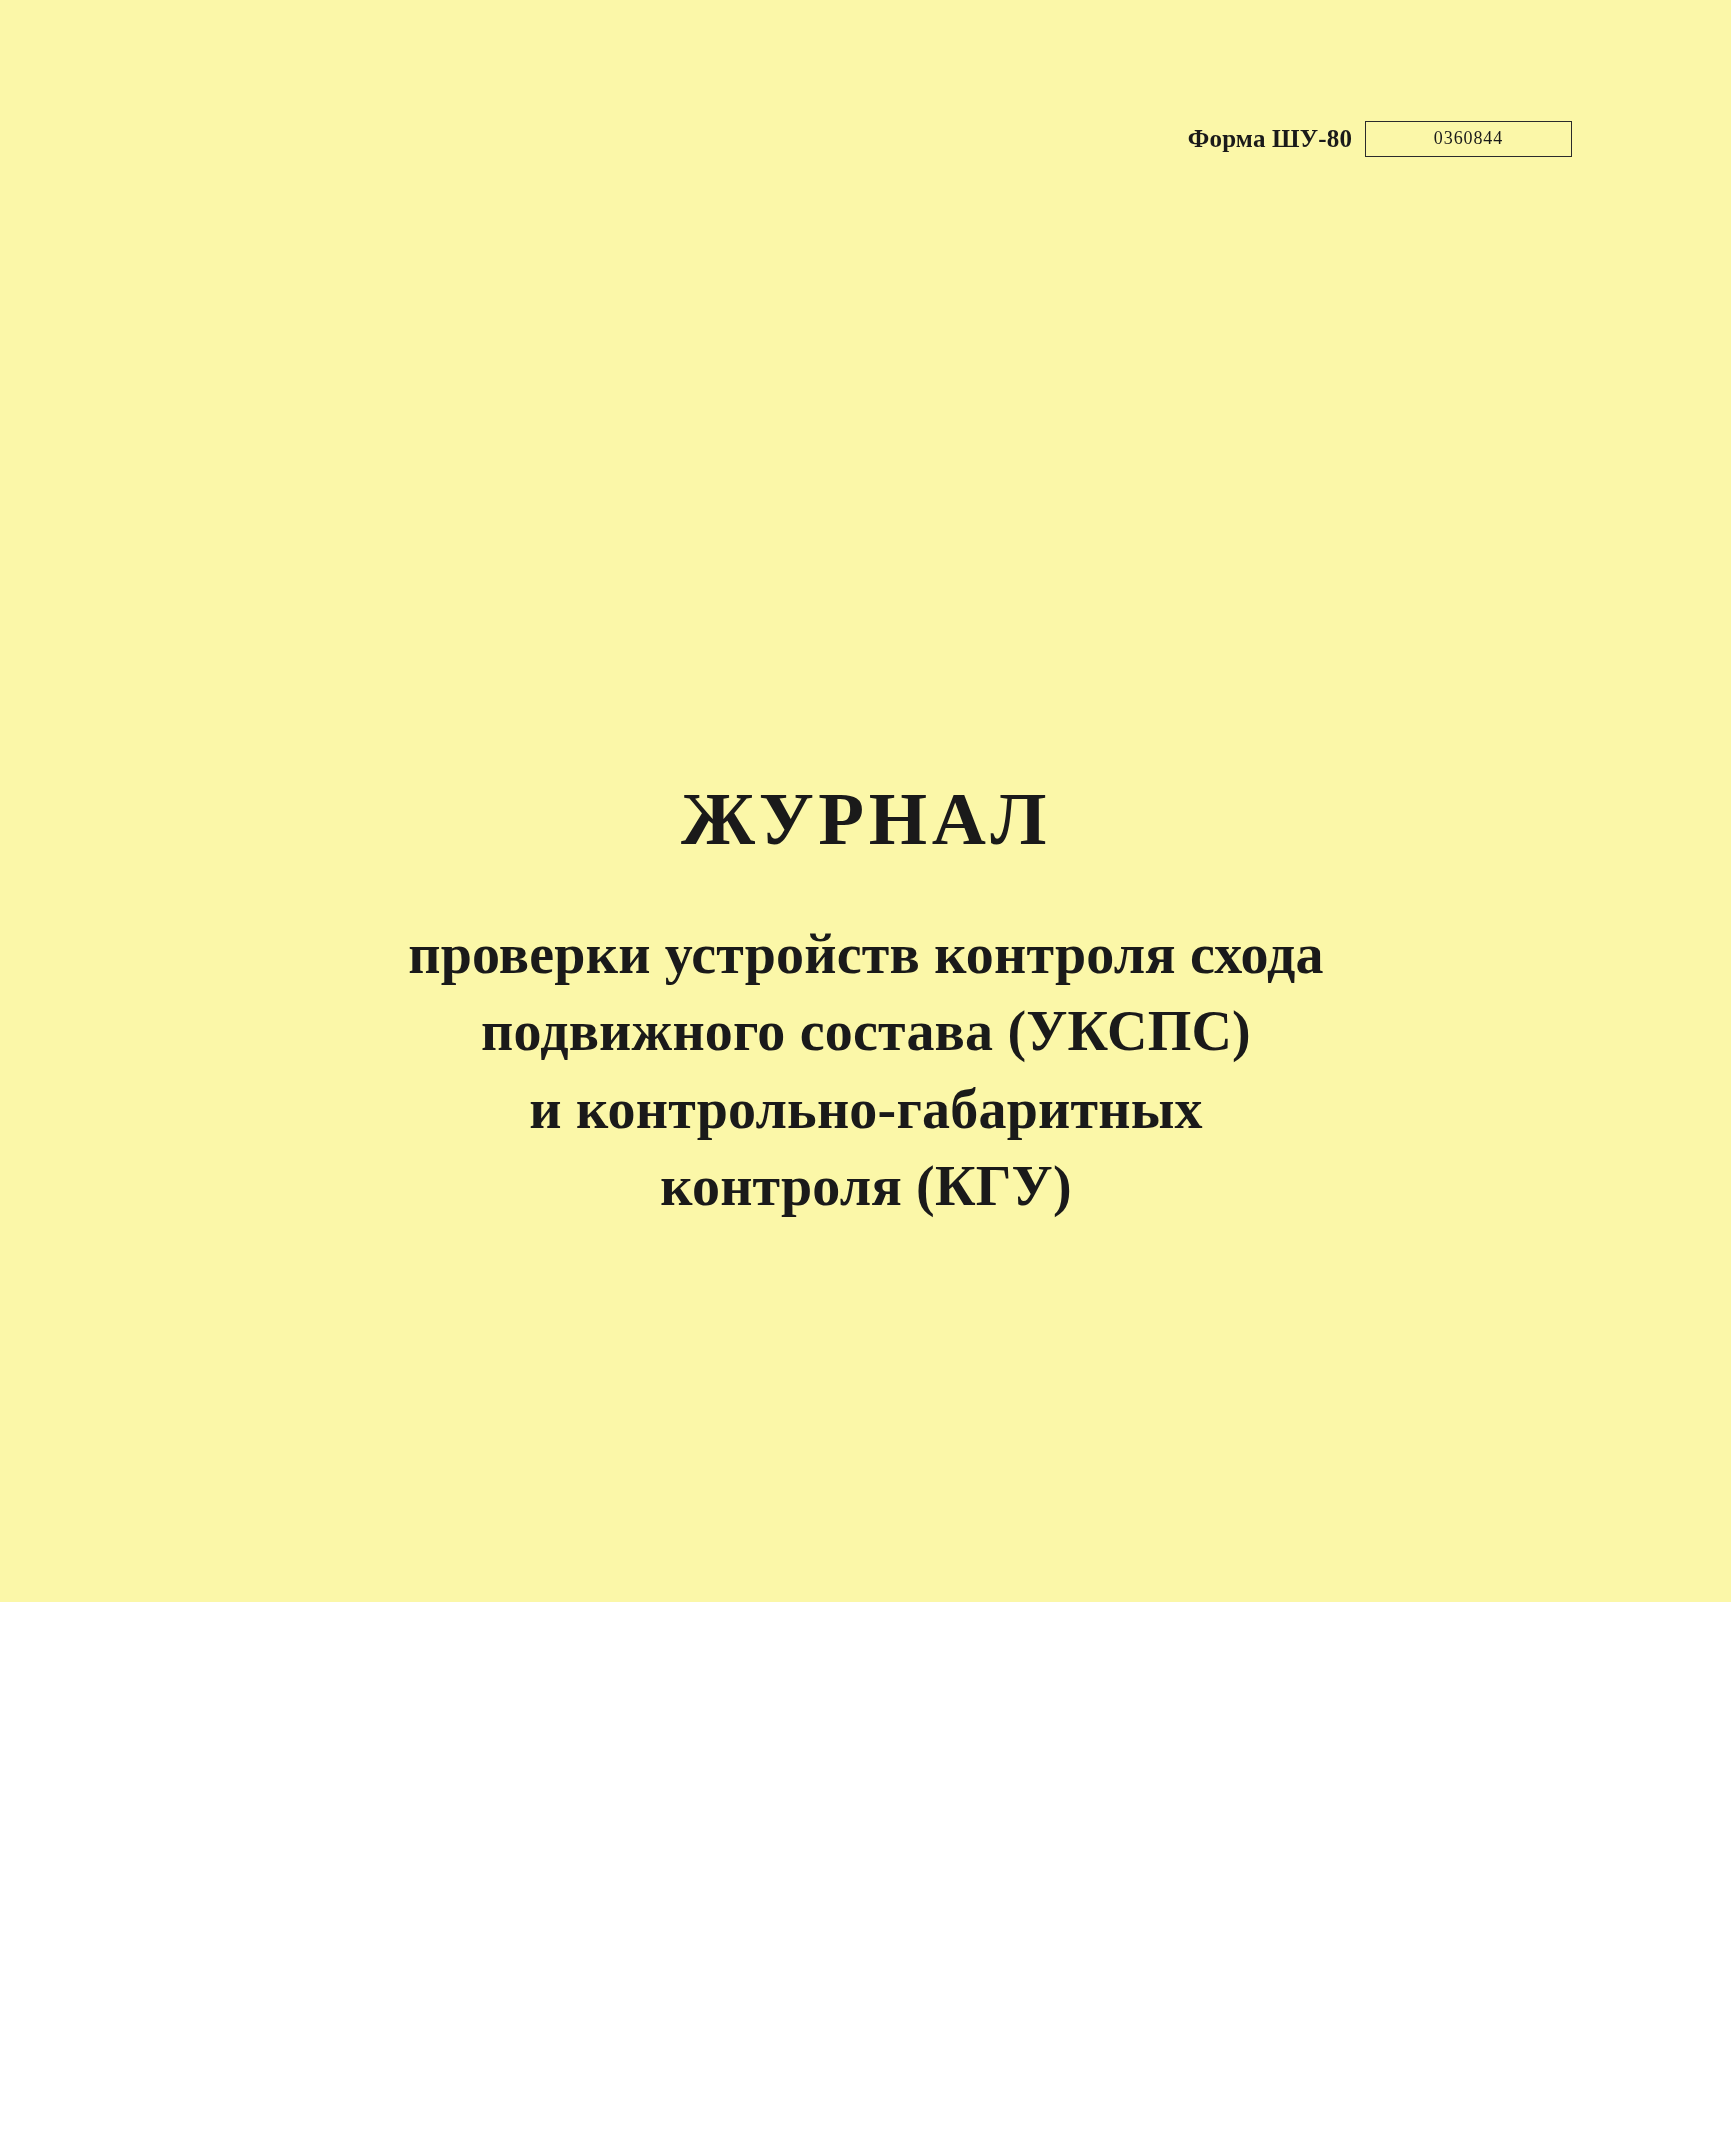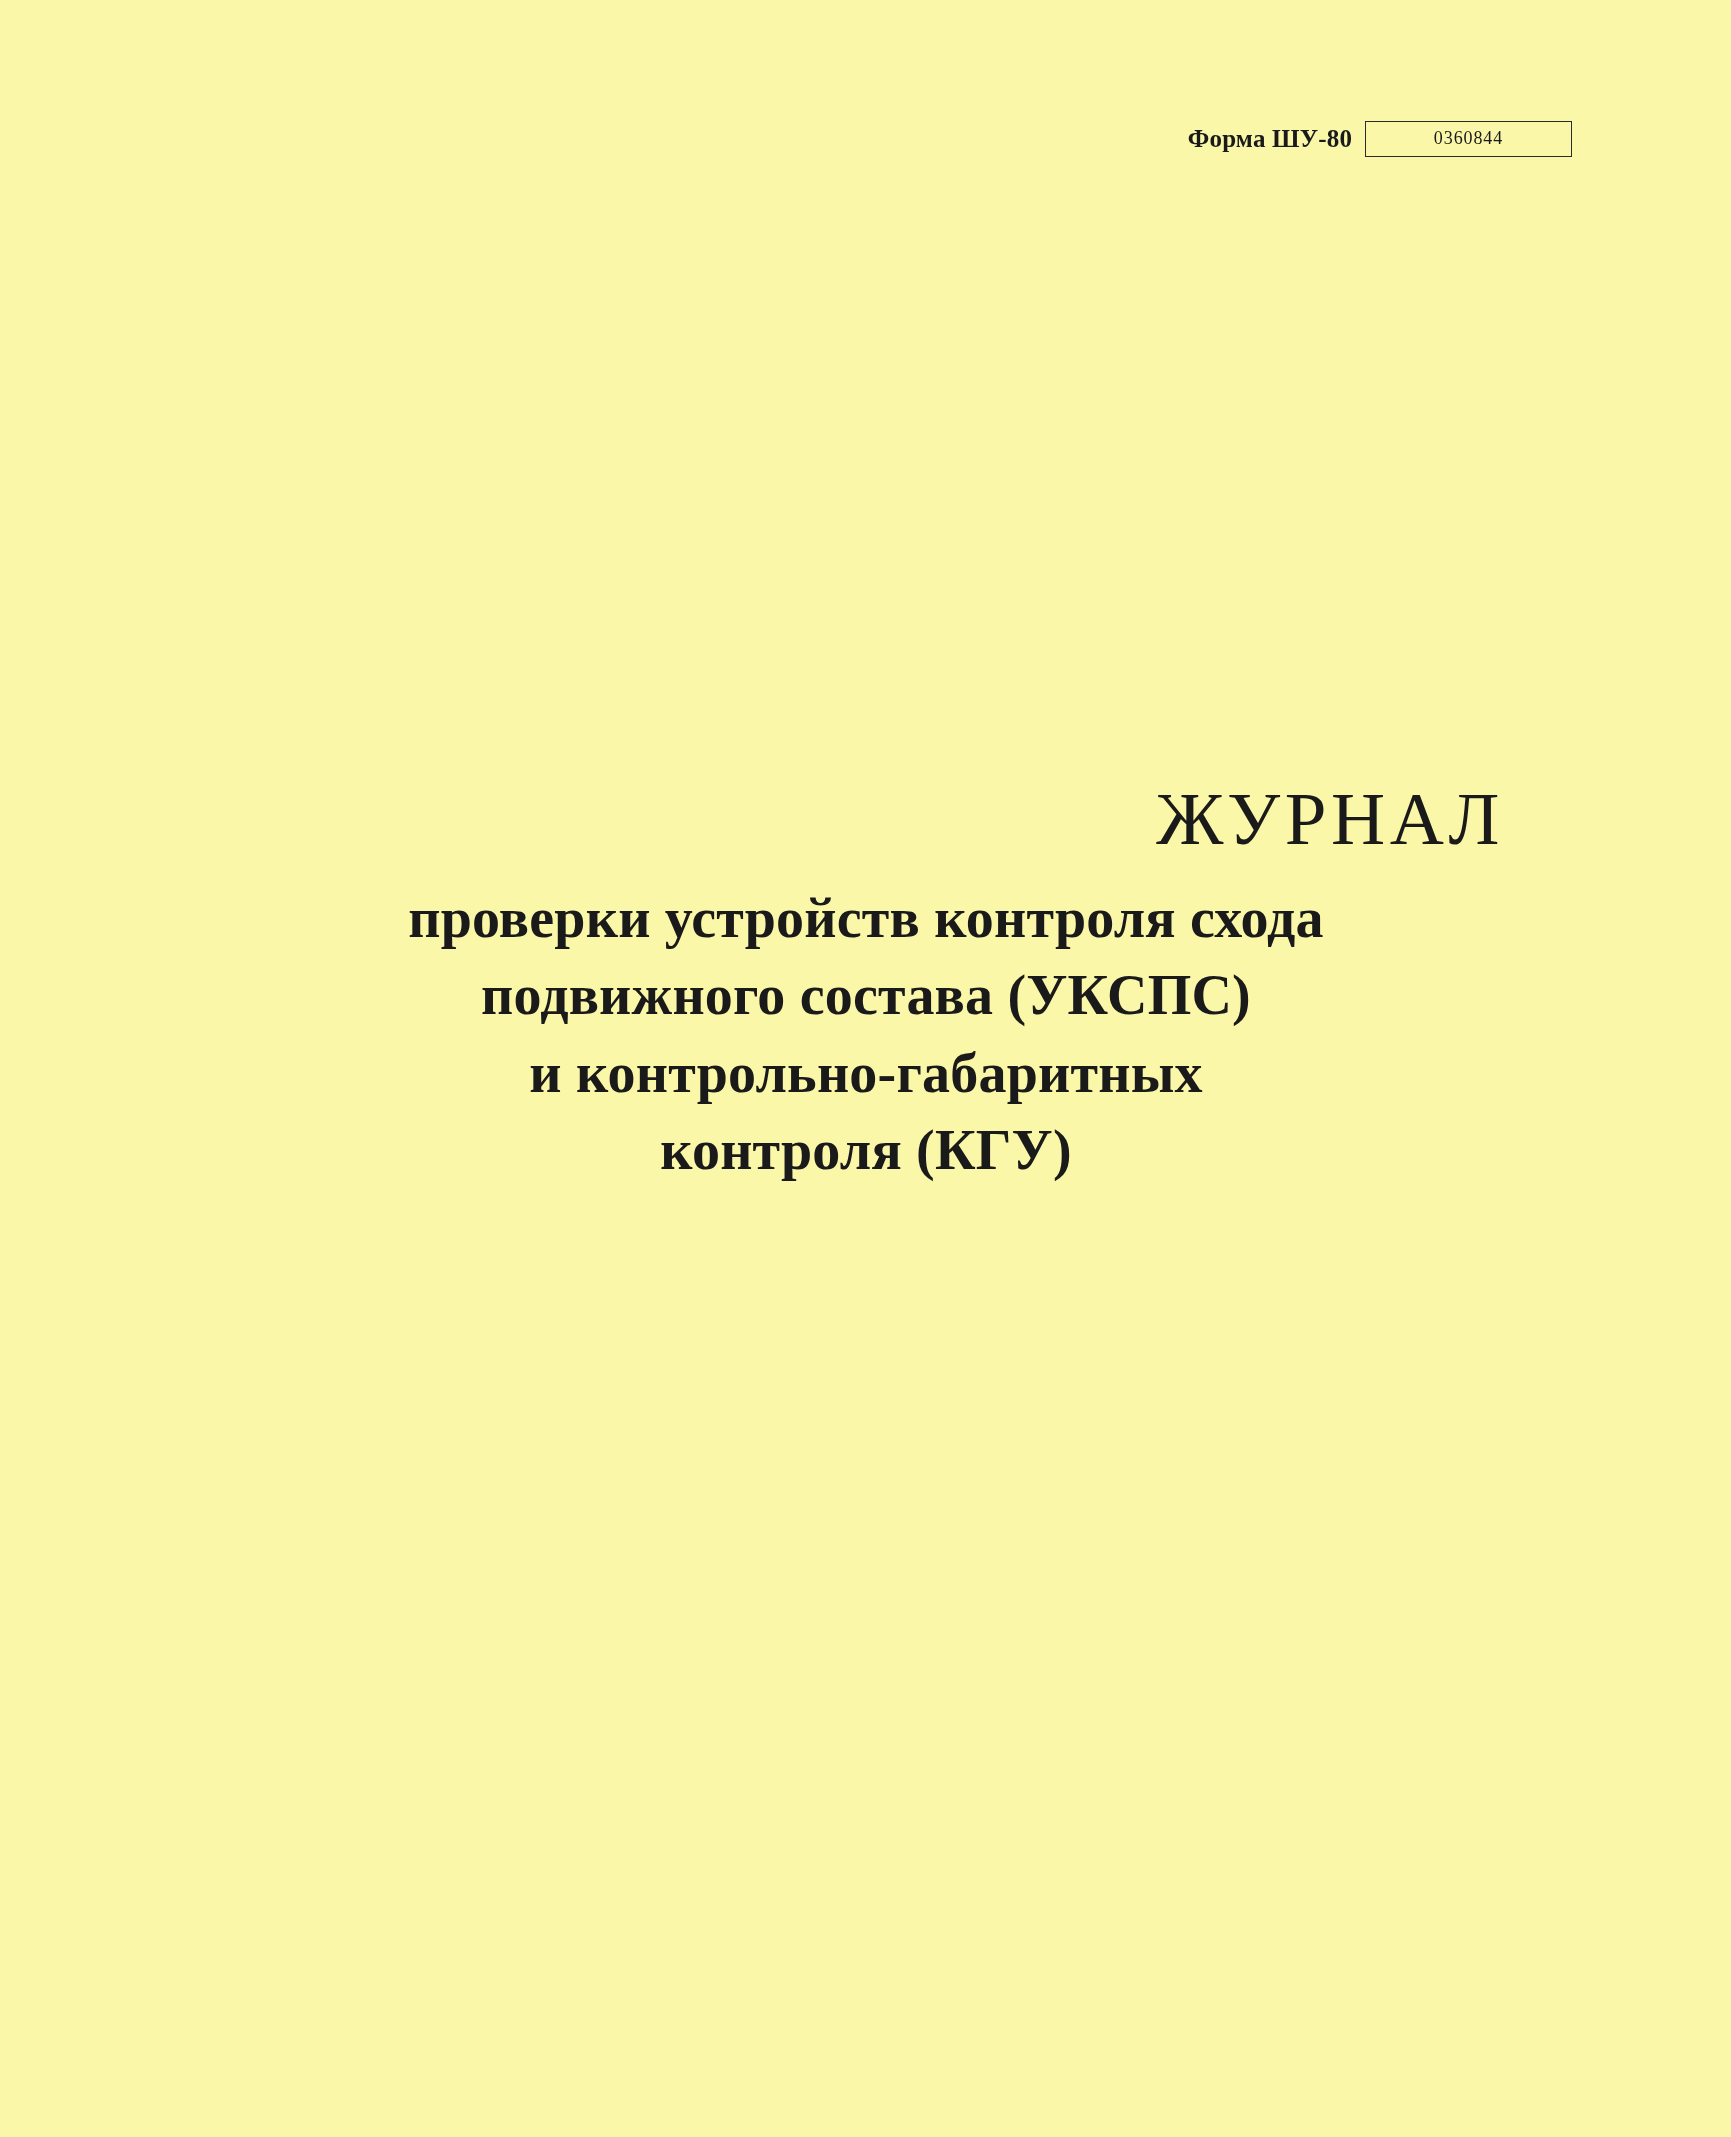--- a/index.html
+++ b/index.html
@@ -11,21 +11,21 @@
     width: 1732px;
     height: 2137px;
     font-family: "Liberation Serif", "DejaVu Serif", serif;
     color: #1a1a1a;
   }
 
   .page {
     position: relative;
     box-sizing: border-box;
     width: 1732px;
-    height: 2137px;
+    height: 1602px;
     background: #fbf7a8;
     padding: 0;
     overflow: hidden;
   }
 
   
   .form-block {
     position: absolute;
     top: 121px;
     right: 160px;
@@ -76,25 +76,24 @@
     position: absolute;
     left: 0;
     right: 0;
     top: 781px;
     text-align: center;
     padding: 0 228px;
   }
 
   .journal-word {
     font-size: 75px;
-    font-weight: 400;
+    font-weight: 700;
     letter-spacing: 4.6px;
     line-height: 1.0;
-    margin-bottom: 24px;
-    text-align: right;
+    margin-bottom: 60px;
   }
 
   .subtitle {
     font-size: 56px;
     font-weight: 700;
     line-height: 1.38;
     letter-spacing: 0.2px;
   }
   .subtitle div {
     white-space: nowrap;

